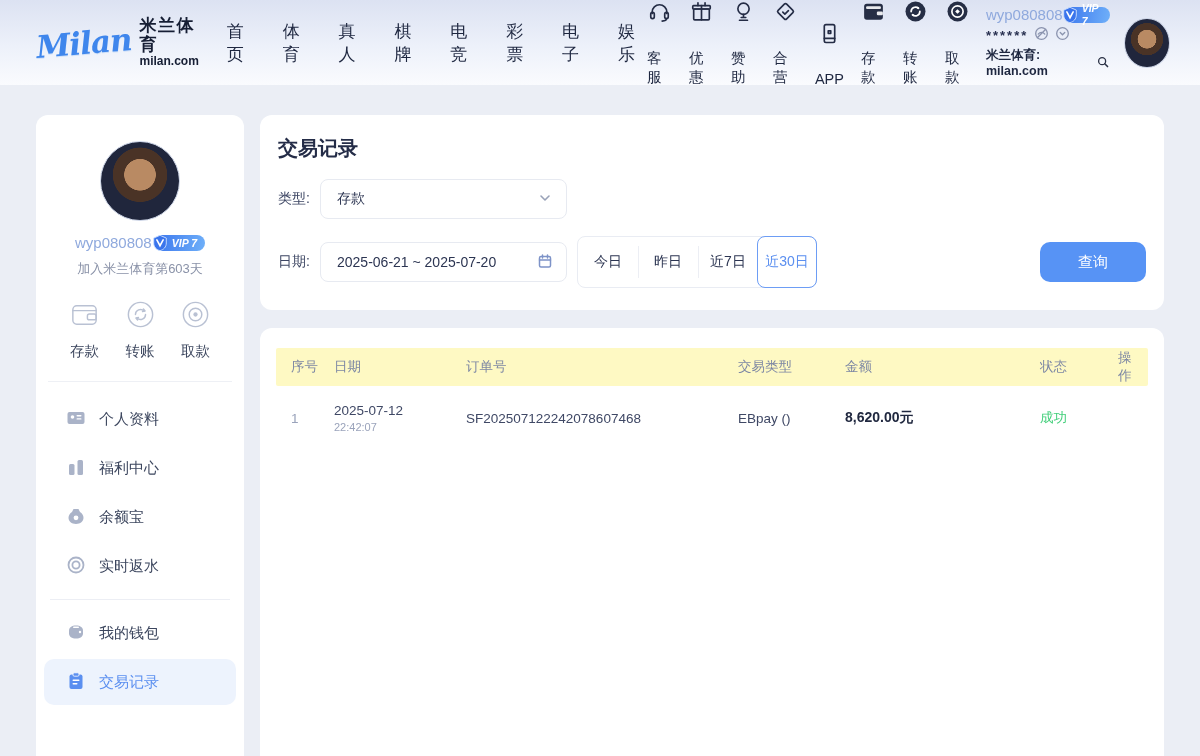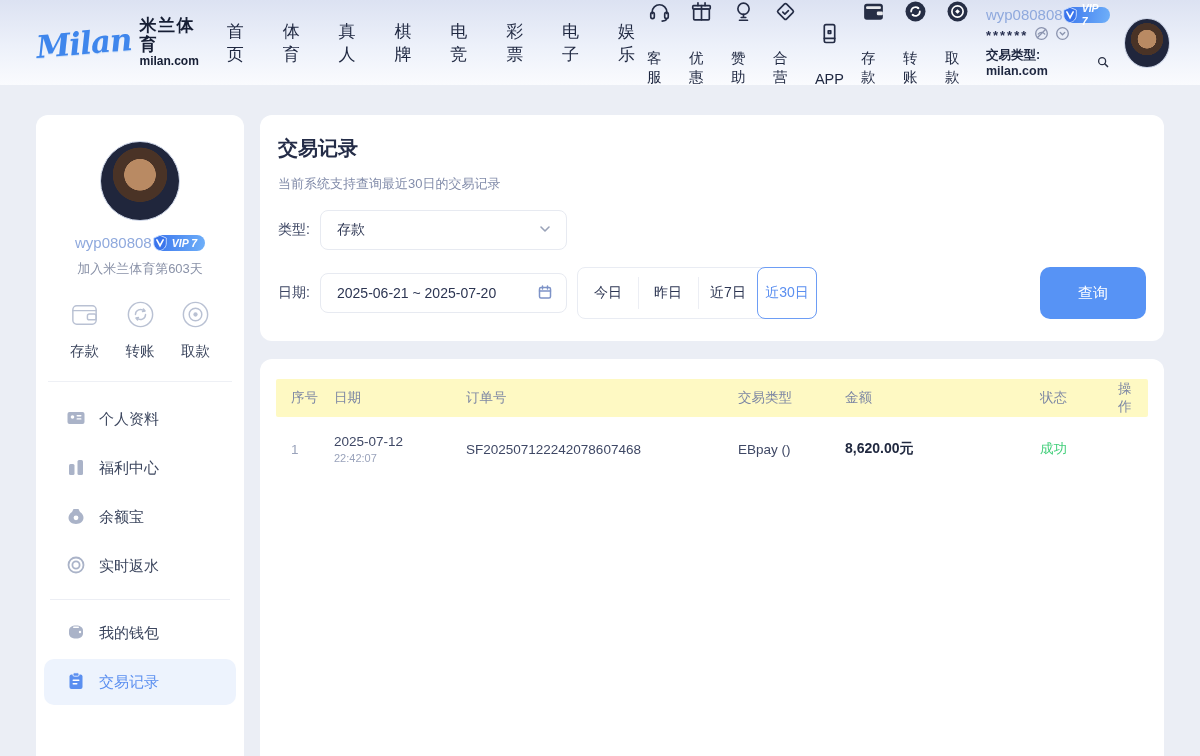--- a/index.html
+++ b/index.html
@@ -82,21 +82,21 @@
   .select-box svg, .date-box svg { width:16px; height:16px; }
   .icon-ctl { stroke:#99a2b8; stroke-width:1.6; fill:none; stroke-linecap:round; stroke-linejoin:round; }
   .icon-cal { stroke:#7e93c8; stroke-width:1.5; fill:none; stroke-linecap:round; }
   .quick-group { display:flex; margin-left:10px; height:52px; border:1px solid #e9ecf3;
     border-radius:8px; background:#fff; }
   .qg-item { width:60px; display:flex; align-items:center; justify-content:center;
     font-size:14px; color:#2c3552; cursor:pointer; position:relative; }
   .qg-item + .qg-item:not(.active)::before { content:""; position:absolute; left:0; top:9px;
     bottom:9px; width:1px; background:#eceef4; }
   .qg-item.active { border:1px solid #6d9df5; border-radius:8px; color:#5b8ff0; margin:-1px; }
-  .btn { height:52px; width:106px; border-radius:10px; font-size:15px; cursor:pointer;
+  .btn { height:40px; width:106px; border-radius:10px; font-size:15px; cursor:pointer;
     display:flex; align-items:center; justify-content:center; }
   .btn-primary { background:#5793f5; color:#fff; border:none; margin-left:auto; }
   .btn-ghost { background:#fff; color:#3a4160; border:1px solid #e9ecf3; margin-left:12px; }
 
   
   .table-card { flex:1; padding:20px 16px; }
   .tgrid { display:grid; grid-template-columns:43px 132px 272px 107px 195px 78px 1fr;
     padding:0 15px; align-items:center; }
   .thead { background:#fef9c3; height:38px; border-radius:2px; font-size:13.5px; color:#7d87a4; }
   .trow { min-height:64px; font-size:13.5px; color:#3f4865; }
@@ -209,21 +209,21 @@
       <span><svg viewBox="0 0 16 16">
             <circle class="icon-gray" cx="8" cy="8" r="6.2"></circle>
             <path class="icon-gray" d="M4.5 8.6c2-2.4 5-2.4 7 0M3.5 12.5l9-9"></path>
           </svg></span>
       <span><svg viewBox="0 0 16 16">
             <circle class="icon-gray" cx="8" cy="8" r="6.2"></circle>
             <path class="icon-gray" d="M5.6 7l2.4 2.4L10.4 7"></path>
           </svg></span>
     </div>
     <div class="u-row3">
-      <span>交易类型: milan.com</span>
+      <span>米兰体育: milan.com</span>
       <span><svg viewBox="0 0 16 16">
             <circle cx="7" cy="7" r="4" stroke="#2a3145" stroke-width="1.5" fill="none"></circle>
             <path d="M10 10l3.2 3.2" stroke="#2a3145" stroke-width="1.8" stroke-linecap="round"></path>
           </svg></span>
     </div>
   </div>
   <div class="avatar small"></div>
 </div>
 
 <div class="page">
@@ -317,21 +317,20 @@
             </svg></span>
         <span>交易记录</span>
       </div>
     </div>
   </aside>
 
   <div class="main">
 
     <div class="card filter-card">
       <div class="page-title">交易记录</div>
-      <div class="page-subtitle">当前系统支持查询最近30日的交易记录</div>
 
       <div class="f-row">
         <span class="f-label">类型:</span>
         <div class="box select-box">
           <span>存款</span>
           <span><svg viewBox="0 0 16 16">
                 <path class="icon-ctl" d="M4 6l4 4 4-4"></path>
               </svg></span>
         </div>
       </div>

